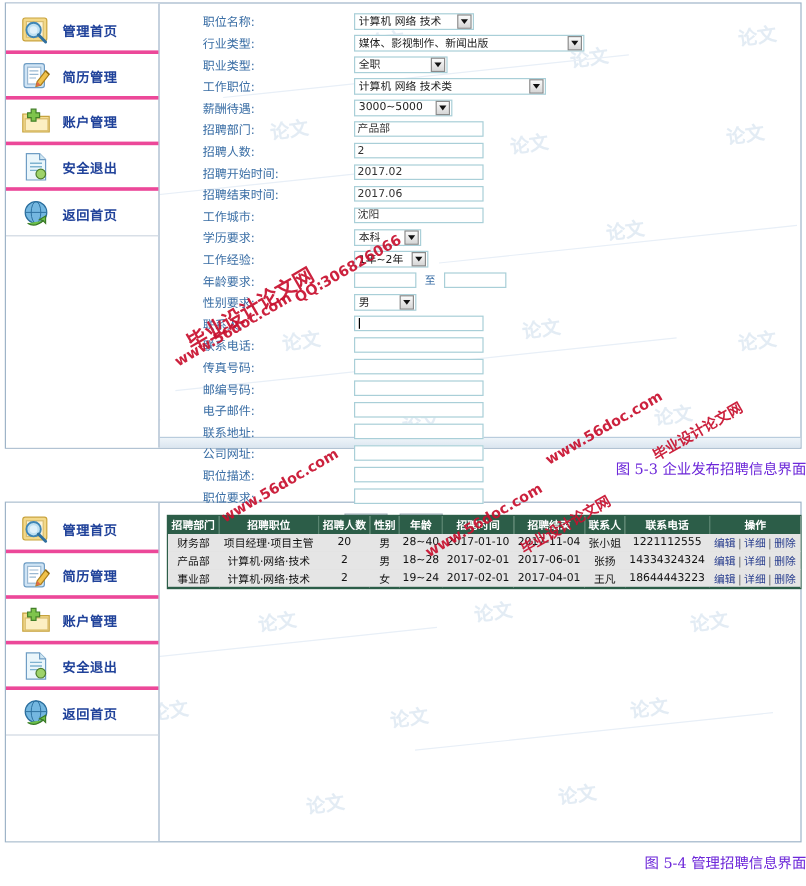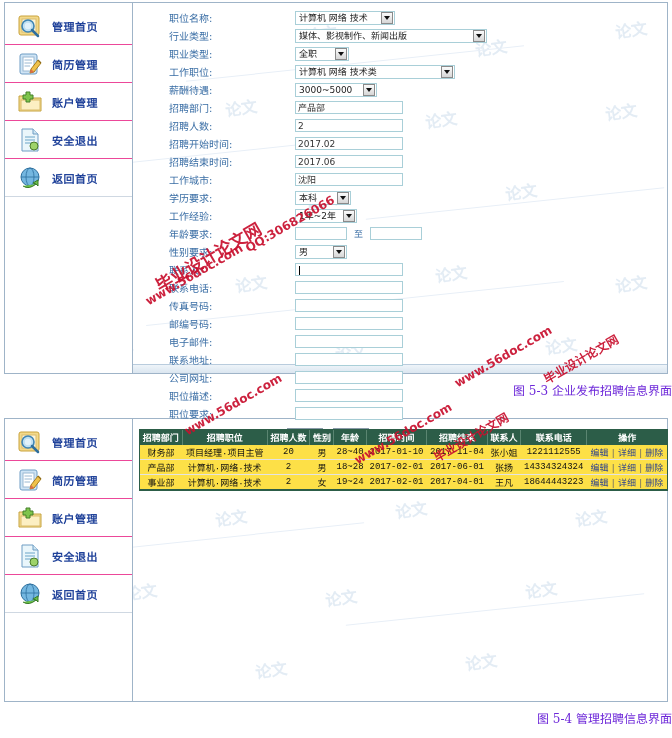--- a/index.html
+++ b/index.html
@@ -76,21 +76,21 @@
     padding-top:4px;
     background:#fff;
     position:relative;
     z-index:6;
   }
   .nav-item{
     display:flex;
     align-items:center;
     height:38px;
     padding-left:12px;
-    border-bottom:1px solid #ec4899;
+    border-bottom:3px solid #ec4899;
     box-sizing:border-box;
     cursor:pointer;
   }
   .nav-item:last-child{border-bottom:1px solid #cfd8e2;}
   .nav-icon{
     width:26px;height:26px;
     flex:0 0 26px;
     margin-right:9px;
     position:relative;
   }
@@ -171,21 +171,21 @@
     flex:0 0 12px;
   }
   .sel .arrow::after{
     content:"";
     border-left:3px solid transparent;
     border-right:3px solid transparent;
     border-top:4px solid #111;
   }
   .sel.w-jobname{width:100px;}
   .sel.w-industry{width:192px;}
-  .sel.w-jobtype{width:54px;}
+  .sel.w-jobtype{width:78px;}
   .sel.w-position{width:160px;}
   .sel.w-salary{width:82px;}
   .sel.w-edu{width:56px;}
   .sel.w-exp{width:62px;}
   .sel.w-gender{width:52px;}
   .sel .txt{overflow:hidden;text-overflow:clip;}
 
   .age-to{color:#3a6ea5;font-size:9px;margin:0 4px;}
 
   .caret{
@@ -231,22 +231,21 @@
     position:relative;
     padding:10px 6px 0 6px;
     box-sizing:border-box;
   }
   table.grid{
     border-collapse:collapse;
     width:527px;
     font-size:9px;
     position:relative;
     z-index:6;
-    background:#fde047;
-    font-family:Liberation Mono, monospace;
+    background:#e5e5e5;
   }
   table.grid th{
     background:#2c5d48;
     color:#fff;
     font-weight:bold;
     height:15px;
     padding:0 2px;
     border-right:1px solid #5a8571;
     white-space:nowrap;
     font-size:9px;

